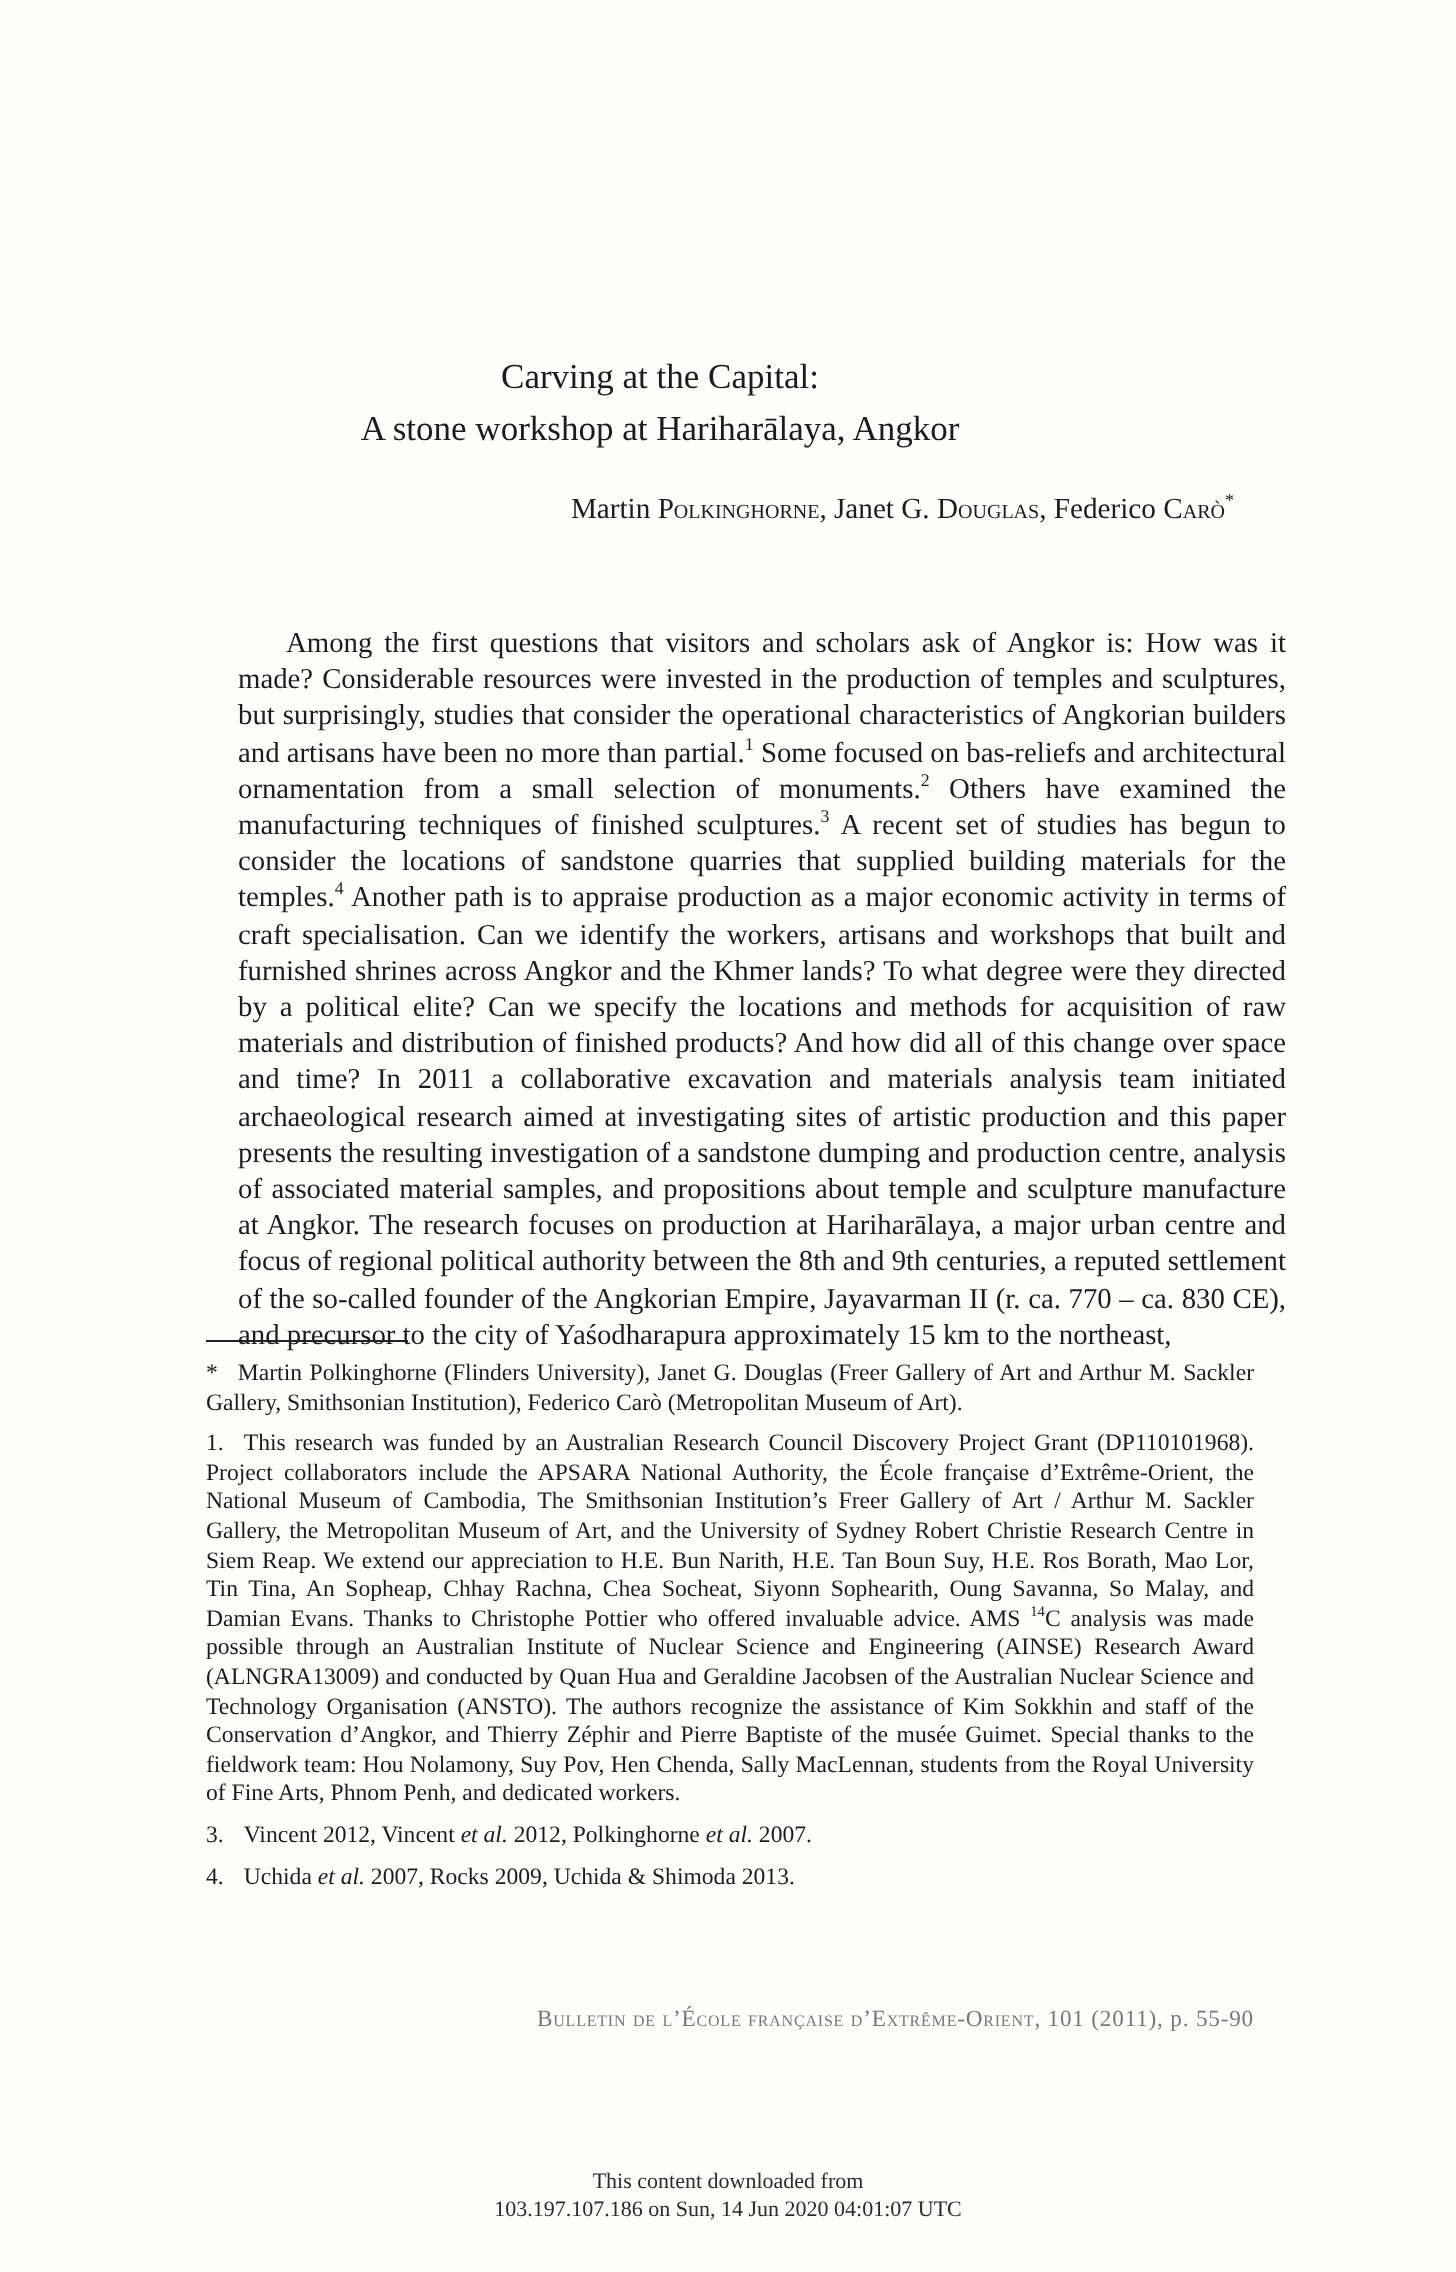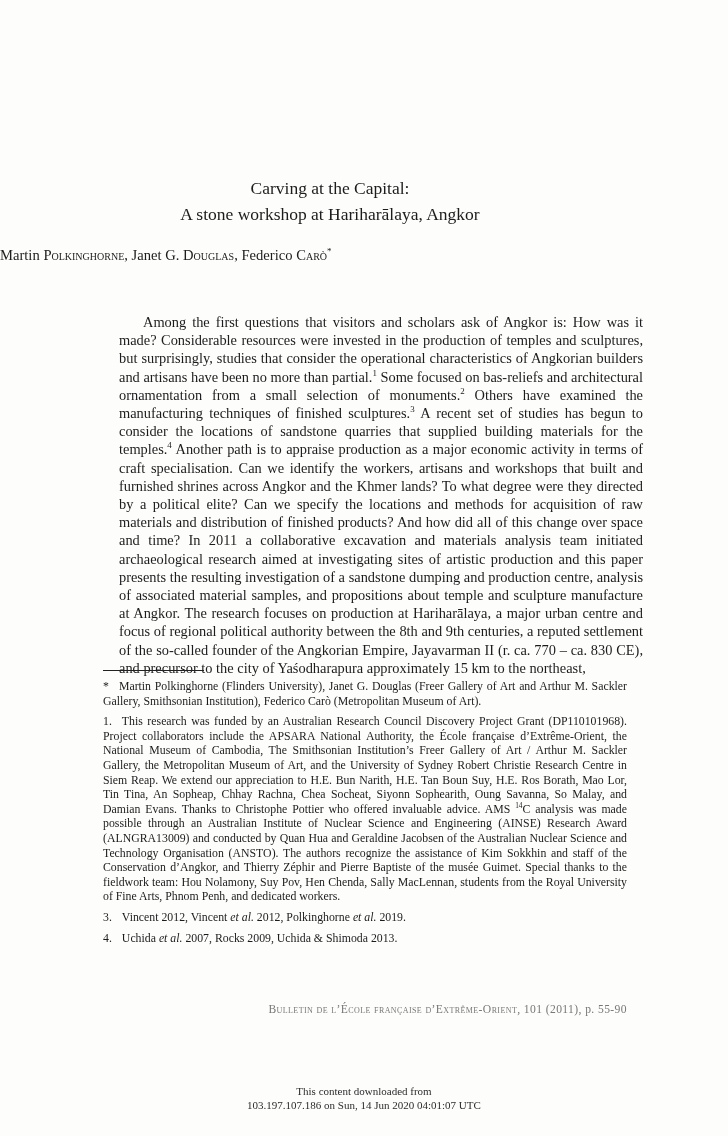--- a/index.html
+++ b/index.html
@@ -27,21 +27,21 @@
     font-weight: normal;
     line-height: 26px;
   }
   .title-line { display: block; }
   .byline {
     position: absolute;
     top: 247px;
     left: 0;
     width: 617px;
     margin: 0;
-    text-align: left;
+    text-align: right;
     font-size: 14.6px;
   }
   .sc { font-variant: small-caps; }
   sup {
     font-size: 0.62em;
     vertical-align: super;
     line-height: 0;
   }
   .body-text {
     position: absolute;
@@ -111,21 +111,21 @@
 
   <p class="byline"><span>Martin </span><span class="sc">Polkinghorne</span><span>, Janet G. </span><span class="sc">Douglas</span><span>, Federico </span><span class="sc">Carò</span><sup>*</sup></p>
 
   <p class="body-text"><span>Among the first questions that visitors and scholars ask of Angkor is: How was it made? Considerable resources were invested in the production of temples and sculptures, but surprisingly, studies that consider the operational characteristics of Angkorian builders and artisans have been no more than partial.</span><sup>1</sup><span> Some focused on bas-reliefs and architectural ornamentation from a small selection of monuments.</span><sup>2</sup><span> Others have examined the manufacturing techniques of finished sculptures.</span><sup>3</sup><span> A recent set of studies has begun to consider the locations of sandstone quarries that supplied building materials for the temples.</span><sup>4</sup><span> Another path is to appraise production as a major economic activity in terms of craft specialisation. Can we identify the workers, artisans and workshops that built and furnished shrines across Angkor and the Khmer lands? To what degree were they directed by a political elite? Can we specify the locations and methods for acquisition of raw materials and distribution of finished products? And how did all of this change over space and time? In 2011 a collaborative excavation and materials analysis team initiated archaeological research aimed at investigating sites of artistic production and this paper presents the resulting investigation of a sandstone dumping and production centre, analysis of associated material samples, and propositions about temple and sculpture manufacture at Angkor. The research focuses on production at Hariharālaya, a major urban centre and focus of regional political authority between the 8th and 9th centuries, a reputed settlement of the so-called founder of the Angkorian Empire, Jayavarman II (r. ca. 770 – ca. 830 CE), and precursor to the city of Yaśodharapura approximately 15 km to the northeast,</span></p>
 
   <div class="fn-rule"></div>
 
   <div class="footnotes">
     <p class="footnote"><span class="fn-marker">*</span><span class="fn-body"><span>Martin Polkinghorne (Flinders University), Janet G. Douglas (Freer Gallery of Art and Arthur M. Sackler Gallery, Smithsonian Institution), Federico Carò (Metropolitan Museum of Art).</span></span></p>
     <p class="footnote"><span class="fn-marker">1.</span><span class="fn-body"><span>This research was funded by an Australian Research Council Discovery Project Grant (DP110101968). Project collaborators include the APSARA National Authority, the École française d’Extrême-Orient, the National Museum of Cambodia, The Smithsonian Institution’s Freer Gallery of Art / Arthur M. Sackler Gallery, the Metropolitan Museum of Art, and the University of Sydney Robert Christie Research Centre in Siem Reap. We extend our appreciation to H.E. Bun Narith, H.E. Tan Boun Suy, H.E. Ros Borath, Mao Lor, Tin Tina, An Sopheap, Chhay Rachna, Chea Socheat, Siyonn Sophearith, Oung Savanna, So Malay, and Damian Evans. Thanks to Christophe Pottier who offered invaluable advice. AMS </span><sup>14</sup><span>C analysis was made possible through an Australian Institute of Nuclear Science and Engineering (AINSE) Research Award (ALNGRA13009) and conducted by Quan Hua and Geraldine Jacobsen of the Australian Nuclear Science and Technology Organisation (ANSTO). The authors recognize the assistance of Kim Sokkhin and staff of the Conservation d’Angkor, and Thierry Zéphir and Pierre Baptiste of the musée Guimet. Special thanks to the fieldwork team: Hou Nolamony, Suy Pov, Hen Chenda, Sally MacLennan, students from the Royal University of Fine Arts, Phnom Penh, and dedicated workers.</span></span></p>
-    <p class="footnote"><span class="fn-marker">3.</span><span class="fn-body"><span>Vincent 2012, Vincent </span><i>et al.</i><span> 2012, Polkinghorne </span><i>et al.</i><span> 2019.</span></span></p>
+    <p class="footnote"><span class="fn-marker">3.</span><span class="fn-body"><span>Vincent 2012, Vincent </span><i>et al.</i><span> 2012, Polkinghorne </span><i>et al.</i><span> 2007.</span></span></p>
     <p class="footnote"><span class="fn-marker">4.</span><span class="fn-body"><span>Uchida </span><i>et al.</i><span> 2007, Rocks 2009, Uchida &amp; Shimoda 2013.</span></span></p>
   </div>
 
   <p class="journal-line"><span class="sc">Bulletin de l’École française d’Extrême-Orient</span><span>, 101 (2011), p. 55-90</span></p>
 
   <div class="jstor">
     <div>This content downloaded from</div>
     <div>103.197.107.186 on Sun, 14 Jun 2020 04:01:07 UTC</div>
   </div>
 

